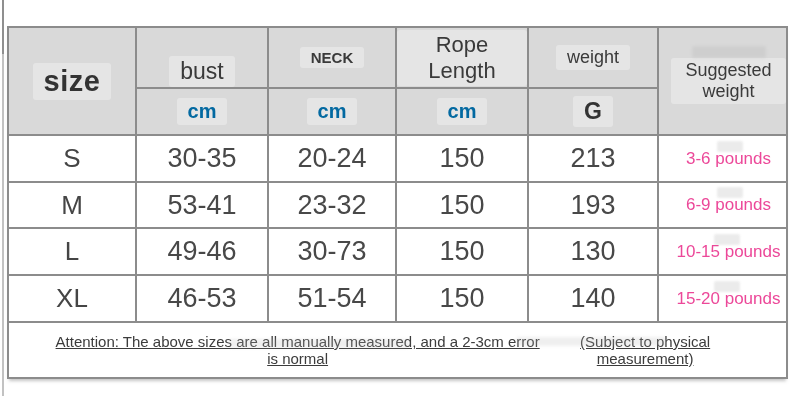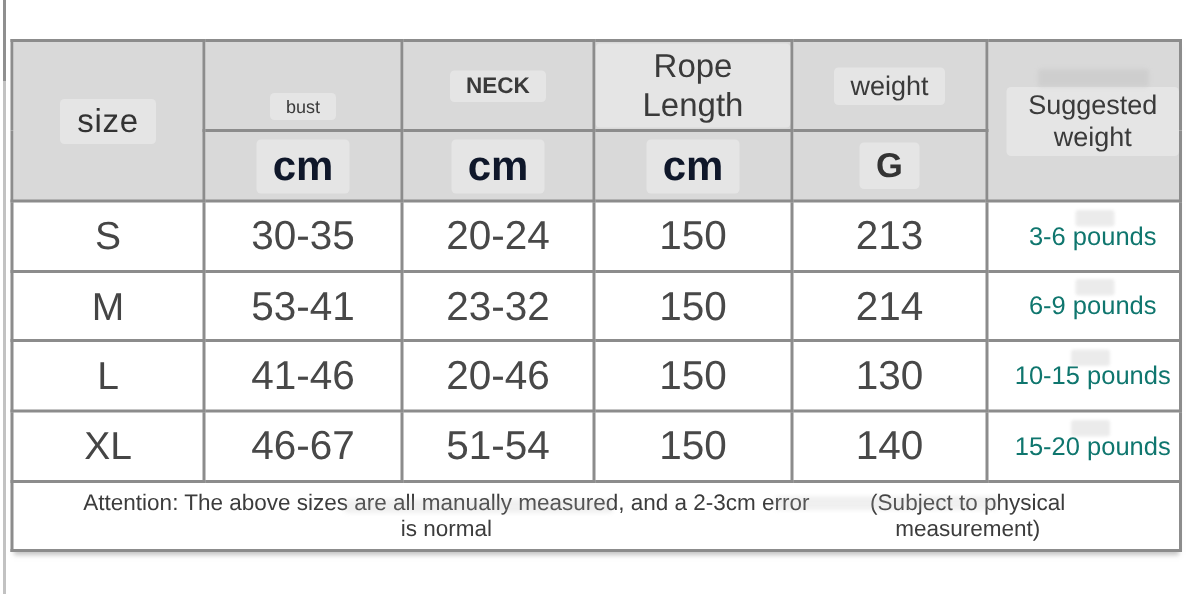--- a/index.html
+++ b/index.html
@@ -24,34 +24,34 @@
   }
   thead th { background:#d9d9d9; font-weight:400; color:#3a3a3a; }
   .patch {
     background:rgba(255,255,255,.33); border-radius:3px;
     padding:2px 11px; display:inline-block;
   }
   .r-head1 { height:60px; }
   .r-head2 { height:47px; }
   .r-data  { height:47px; }
   .r-data-m{ height:46px; }
-  .r-foot  { height:46px; }
+  .r-foot  { height:56px;text-decoration:underline; }
 
-  .h-size   { font-size:22px; font-weight:400; letter-spacing:.5px; color:#333; }
-  .h-bust   { font-size:12px;margin-top:28px; }
+  .h-size   { font-size:29px; font-weight:700; letter-spacing:.5px; color:#333; }
+  .h-bust   { font-size:23px;margin-top:28px; }
   .h-neck   { font-size:15px;font-weight:bold; }
   .h-rope   { font-size:22px; }
   .h-weight { font-size:18px; }
   .h-sug    { font-size:18px; }
-  .h-unit-cm{ font-size:28px; font-weight:700; color:#0f172a; }
+  .h-unit-cm{ font-size:20px; font-weight:700; color:#0369a1; }
   .h-unit-g { font-size:23px; font-weight:700; color:#333; }
 
   td.c-size   { font-size:26px; color:#454545; }
   td.c-num    { font-size:27px; color:#484848; }
-  td.c-pounds { font-size:17px; color:#0f766e; }
+  td.c-pounds { font-size:17px; color:#ec4899; }
 
   .wm { position:relative; display:inline-block;margin-left:12px; }
   .wm::before {
     content:""; position:absolute; left:36%; top:-8px; width:26px; height:11px;
     background:#8e8e8e; opacity:.17; border-radius:2px; filter:blur(1.2px);
   }
   .sug-wm::before {
     content:""; position:absolute; left:18%; top:-12px; width:74px; height:12px;
     background:#bcbcbc; opacity:.35; border-radius:2px; filter:blur(1.5px);
   }
@@ -127,38 +127,38 @@
       <td class="c-num">213</td>
       <td class="c-pounds">
         <span class="wm">3-6 pounds</span>
       </td>
     </tr>
     <tr class="r-data-m">
       <td class="c-size">M</td>
       <td class="c-num">53-41</td>
       <td class="c-num">23-32</td>
       <td class="c-num">150</td>
-      <td class="c-num">214</td>
+      <td class="c-num">193</td>
       <td class="c-pounds">
         <span class="wm">6-9 pounds</span>
       </td>
     </tr>
     <tr class="r-data">
       <td class="c-size">L</td>
-      <td class="c-num">41-46</td>
-      <td class="c-num">20-46</td>
+      <td class="c-num">49-46</td>
+      <td class="c-num">30-73</td>
       <td class="c-num">150</td>
       <td class="c-num">130</td>
       <td class="c-pounds">
         <span class="wm">10-15 pounds</span>
       </td>
     </tr>
     <tr class="r-data">
       <td class="c-size">XL</td>
-      <td class="c-num">46-67</td>
+      <td class="c-num">46-53</td>
       <td class="c-num">51-54</td>
       <td class="c-num">150</td>
       <td class="c-num">140</td>
       <td class="c-pounds">
         <span class="wm">15-20 pounds</span>
       </td>
     </tr>
   </tbody>
   <tfoot>
     <tr class="r-foot">

